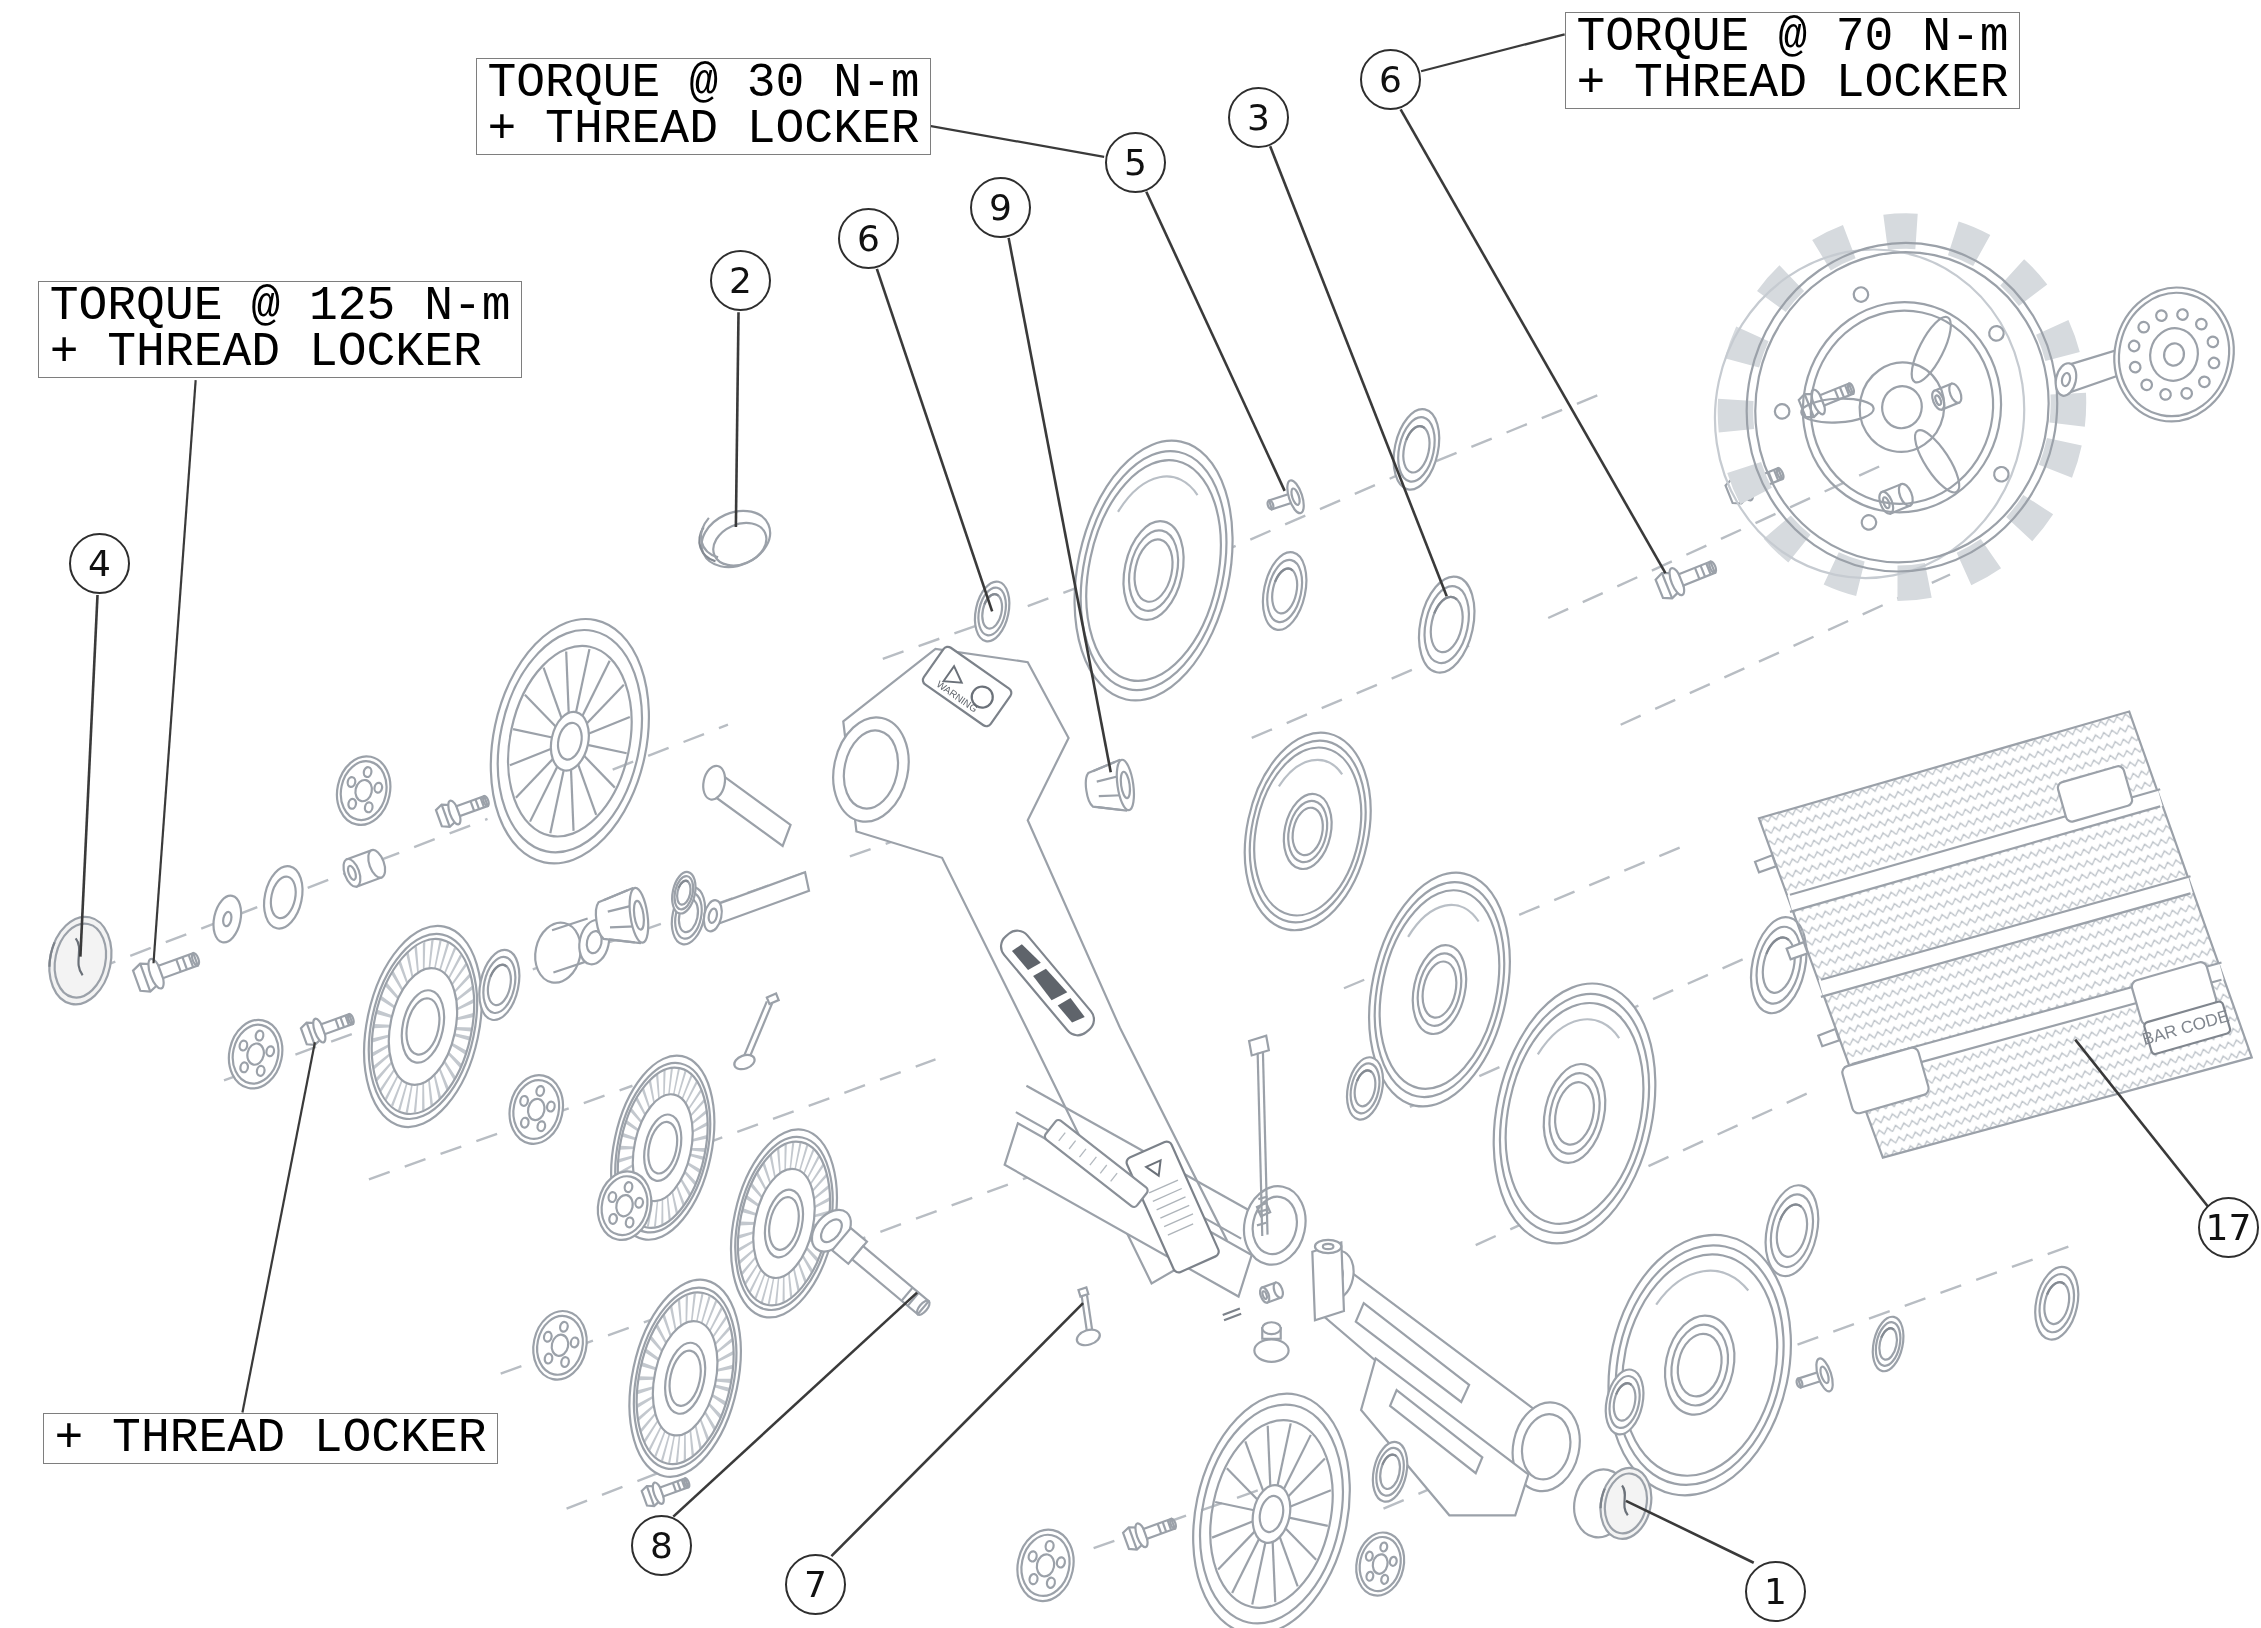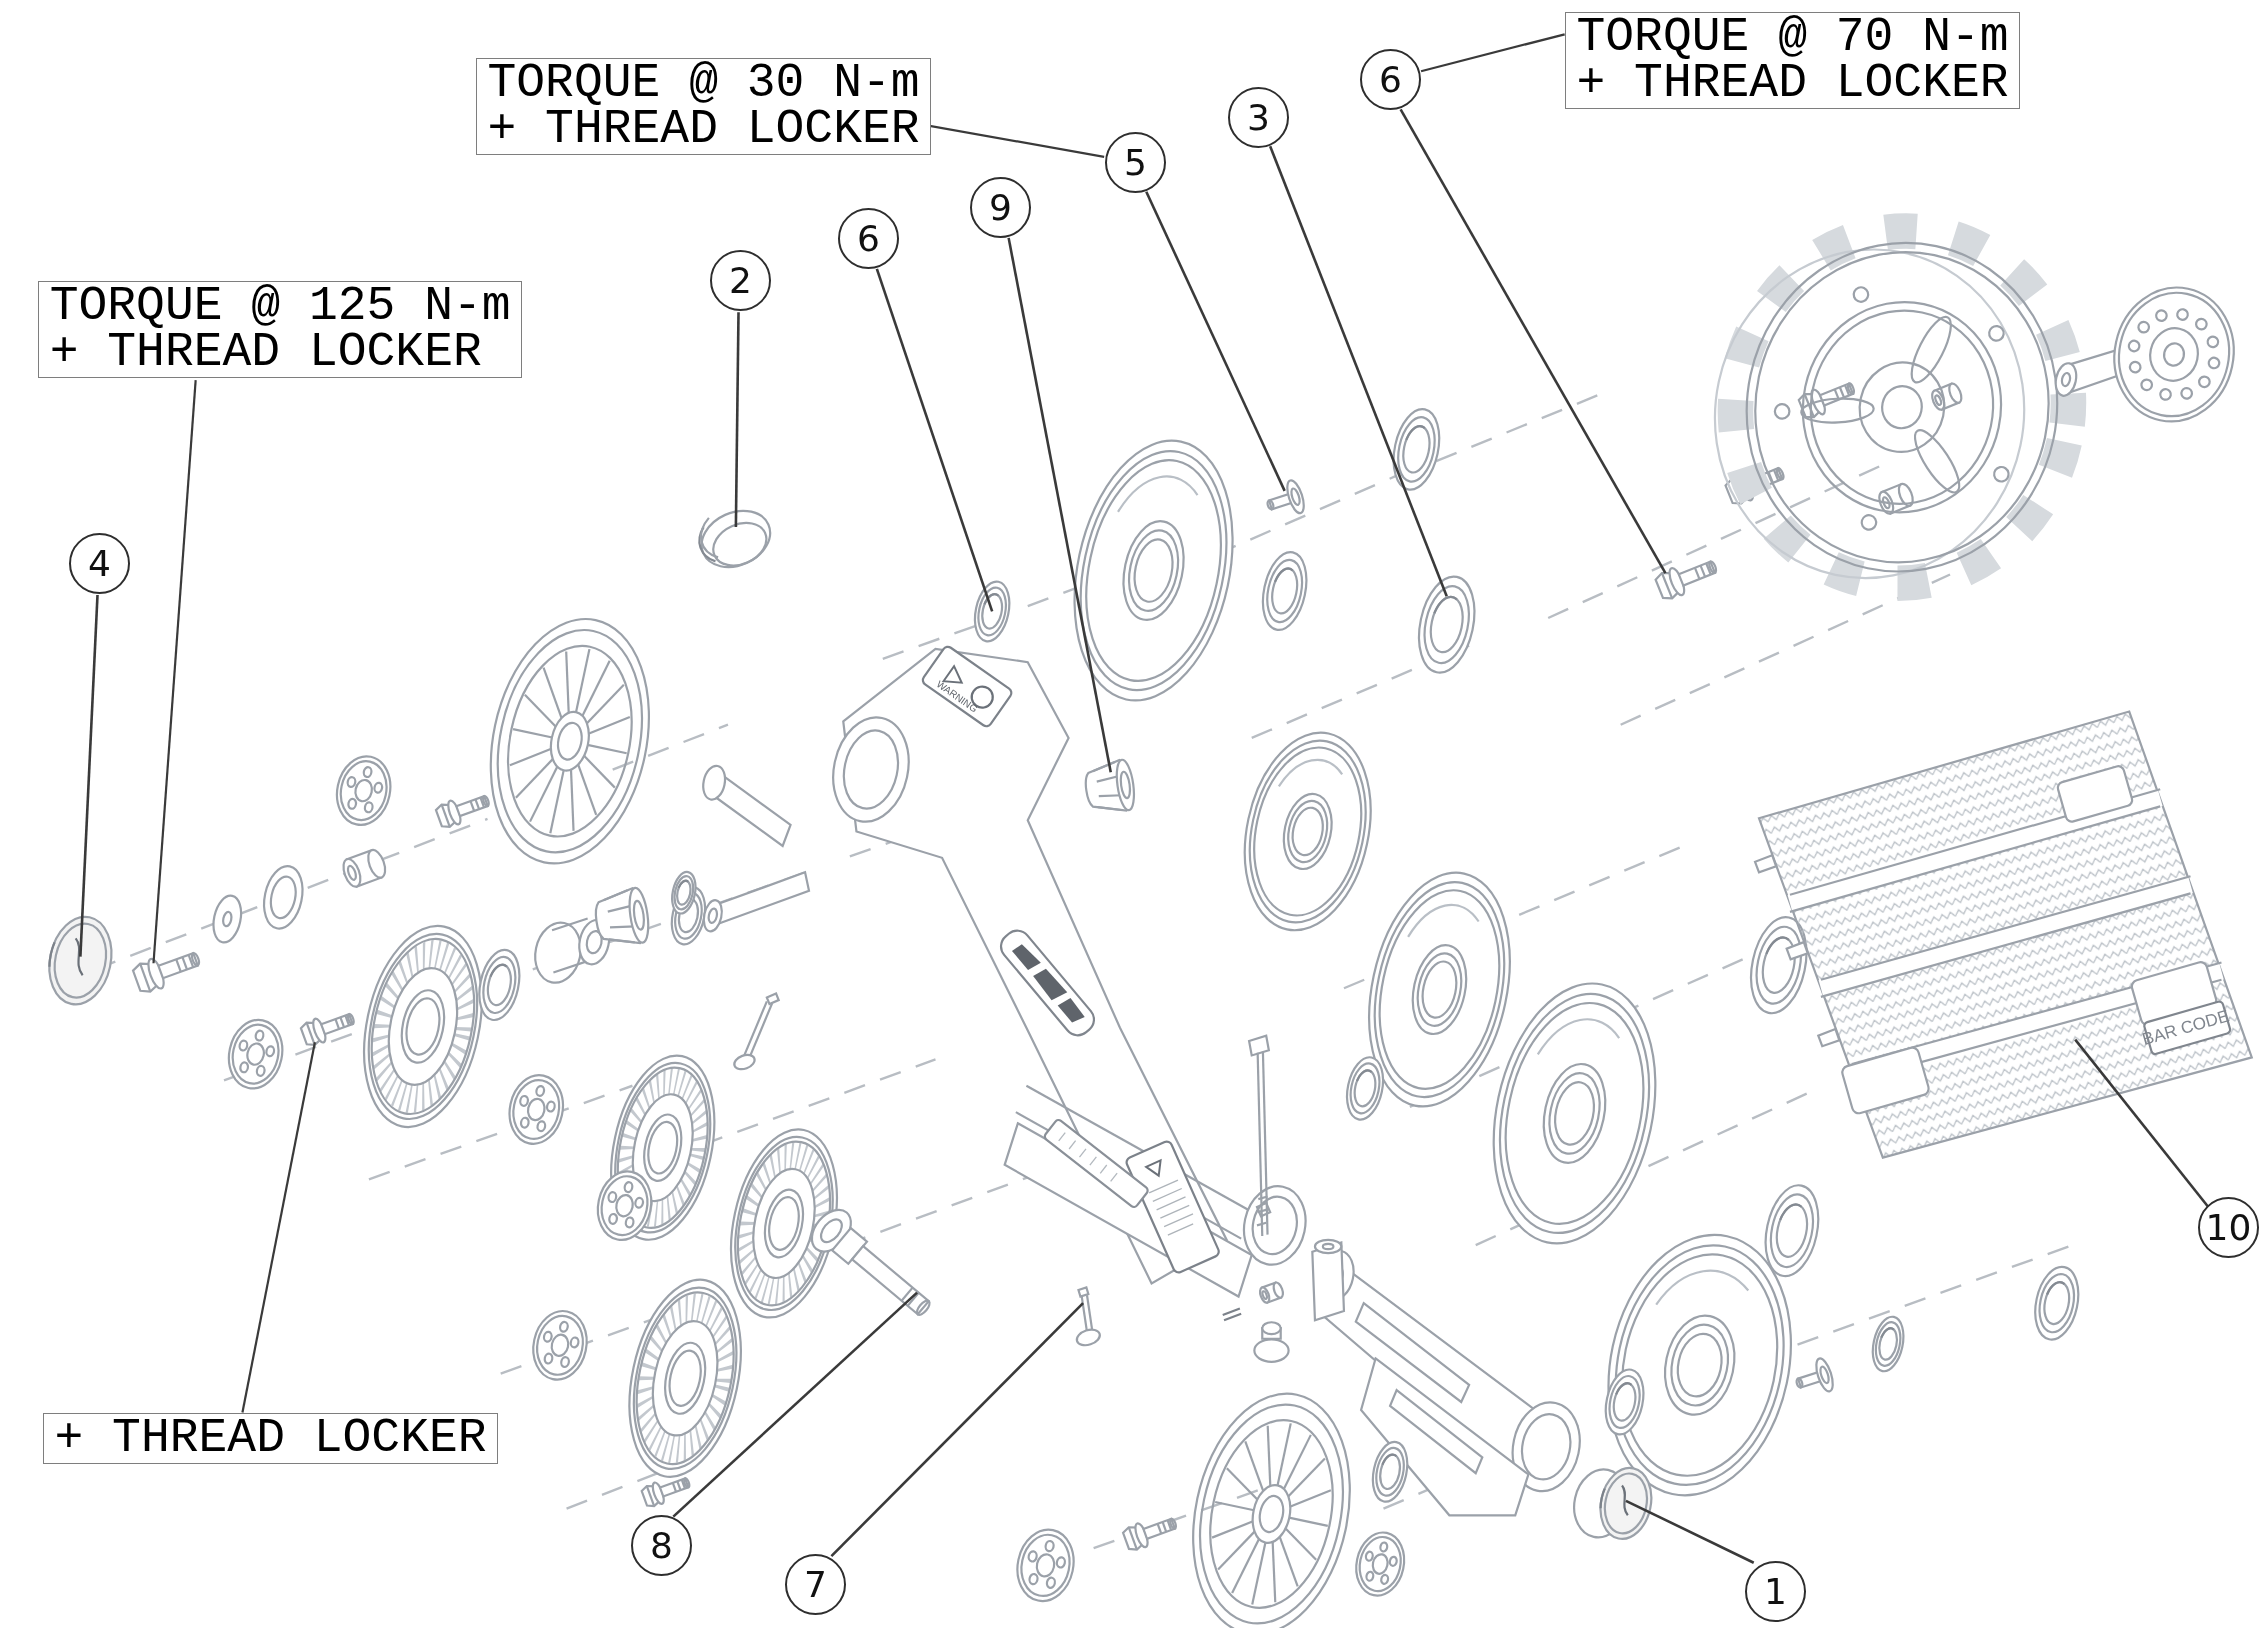--- a/index.html
+++ b/index.html
@@ -467,17 +467,17 @@
 
 <div class="balloon" style="left:1745px;top:1561px;">1</div>
 <div class="balloon" style="left:710px;top:250px;">2</div>
 <div class="balloon" style="left:1228px;top:87px;">3</div>
 <div class="balloon" style="left:69px;top:533px;">4</div>
 <div class="balloon" style="left:1105px;top:132px;">5</div>
 <div class="balloon" style="left:1360px;top:49px;">6</div>
 <div class="balloon" style="left:785px;top:1554px;">7</div>
 <div class="balloon" style="left:631px;top:1515px;">8</div>
 <div class="balloon" style="left:970px;top:177px;">9</div>
-<div class="balloon" style="left:2198px;top:1197px;">10</div>
+<div class="balloon" style="left:2198px;top:1197px;">17</div>
 <div class="balloon" style="left:838px;top:208px;">6</div>
 
 </div>
 
 
 </body></html>

